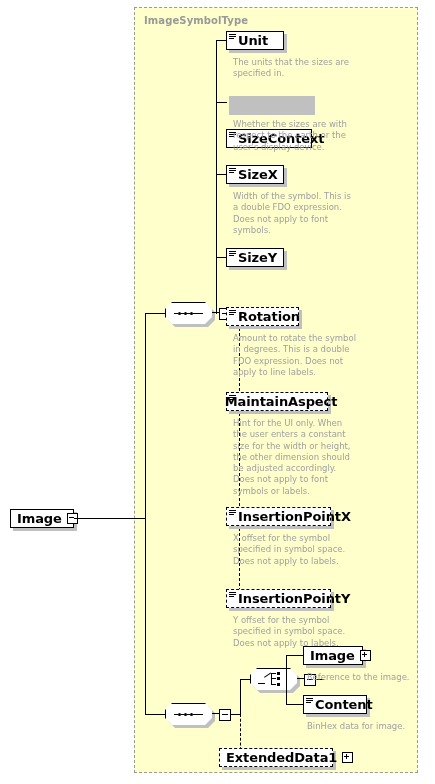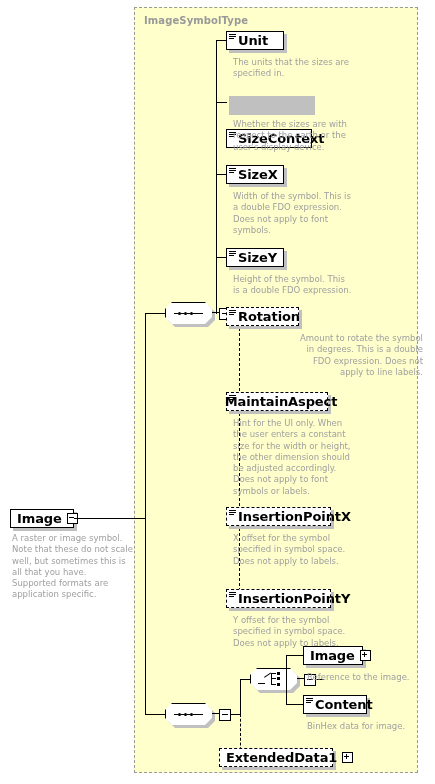--- a/index.html
+++ b/index.html
@@ -120,26 +120,20 @@
 <div id="stage">
 
   <div class="type-box" style="left:134px;top:7px;width:284px;height:766px;"></div>
   <div class="type-title" style="left:144px;top:15px;">ImageSymbolType</div>
 
   <div class="node-shadow" style="left:13px;top:512px;width:64px;height:19px;"></div>
   <div class="node" style="left:10px;top:509px;width:64px;padding-left:6px;">
     <span class="lbl">Image</span>
     <span class="expander"></span>
   </div>
-  <div class="desc" style="left:12px;top:533px;width:130px;">A raster or image symbol.
-Note that these do not scale
-well, but sometimes this is
-all that you have.
-Supported formats are
-application specific.</div>
 
   <div class="ln h" style="left:74px;top:518px;width:71px;"></div>
   <div class="ln v" style="left:145px;top:313px;height:206px;"></div>
   <div class="ln v" style="left:145px;top:518px;height:197px;"></div>
   <div class="ln h" style="left:145px;top:313px;width:20px;"></div>
   <div class="ln h" style="left:145px;top:714px;width:20px;"></div>
 
   <div class="comp" style="left:165px;top:302px;">
     <div class="bodyshadow"></div>
     <div class="body"></div>
@@ -207,34 +201,32 @@
   <div class="ln h" style="left:216px;top:257px;width:11px;"></div>
   <div class="node-shadow" style="left:229px;top:251px;width:58px;height:19px;"></div>
   <div class="node" style="left:226px;top:248px;width:58px;">
     <span class="glyph-lines">
         <i></i>
         <i></i>
         <i></i>
       </span>
     <span class="lbl">SizeY</span>
   </div>
-  <div class="desc" style="left:233px;top:274px;width:190px;">Height of the symbol.  This
-is a double FDO expression.</div>
 
   <div class="dln h" style="left:239px;top:313px;width:13px;"></div>
   <div class="node-shadow" style="left:229px;top:310px;width:73px;height:19px;"></div>
   <div class="node opt" style="left:226px;top:307px;width:73px;">
     <span class="glyph-lines">
         <i></i>
         <i></i>
         <i></i>
       </span>
     <span class="lbl">Rotation</span>
   </div>
-  <div class="desc" style="left:233px;top:333px;width:190px;text-align:right;">Amount to rotate the symbol
+  <div class="desc" style="left:233px;top:333px;width:190px;">Amount to rotate the symbol
 in degrees.  This is a double
 FDO expression.  Does not
 apply to line labels.</div>
 
   <div class="dln h" style="left:239px;top:398px;width:13px;"></div>
   <div class="node-shadow" style="left:229px;top:395px;width:102px;height:19px;"></div>
   <div class="node opt" style="left:226px;top:392px;width:102px;justify-content:center;">
     <span class="glyph-lines">
         <i></i>
         <i></i>

